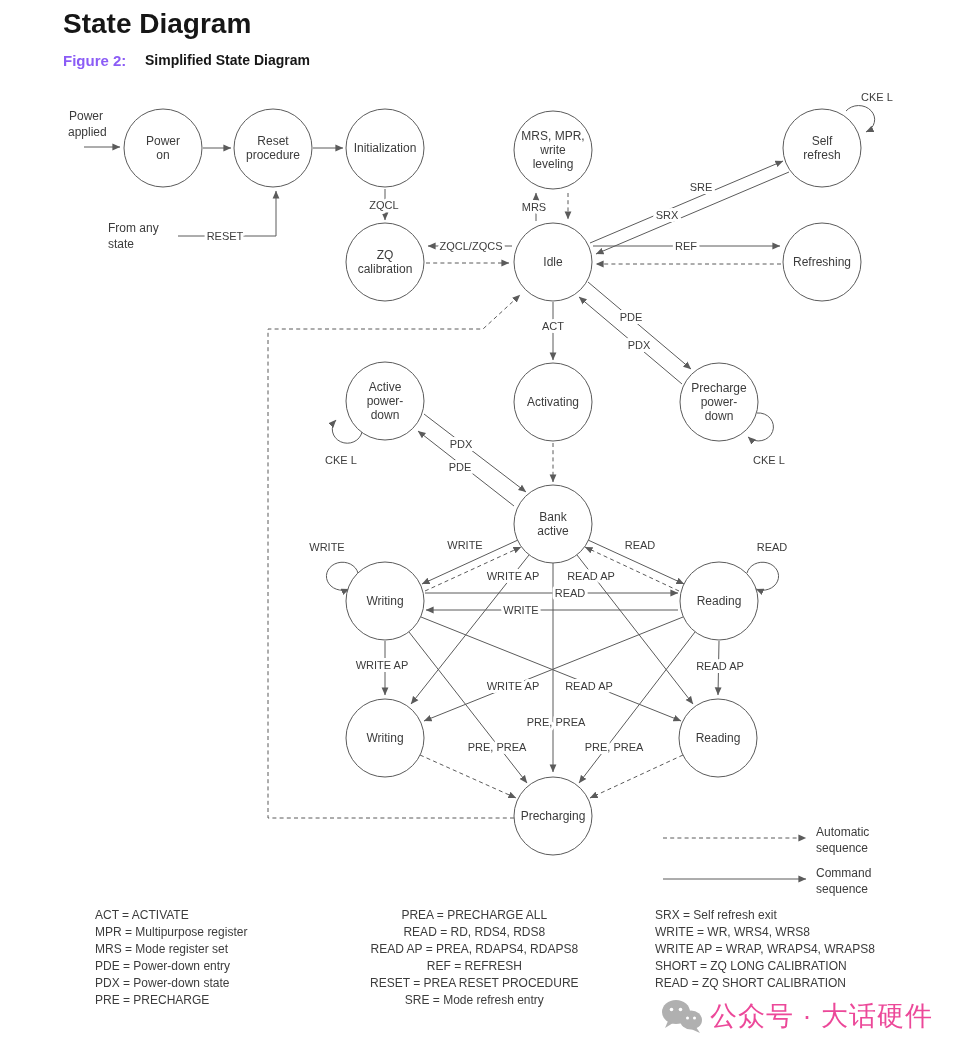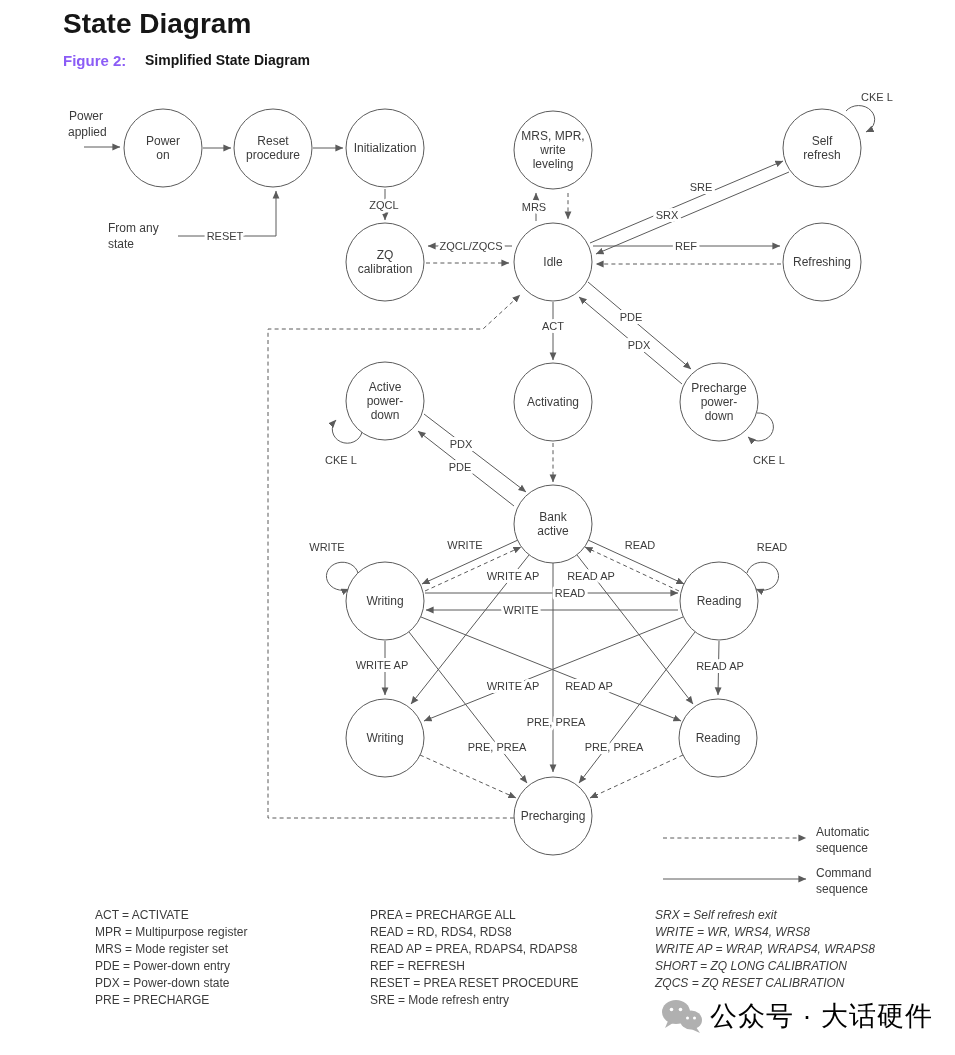--- a/index.html
+++ b/index.html
@@ -11,23 +11,23 @@
   svg.diagram{position:absolute;left:0;top:0;}
   .edge{stroke:#5b5b5b;stroke-width:1;fill:none;}
   .dash{stroke-dasharray:4 3.2;}
   circle.state{fill:#fff;stroke:#5b5b5b;stroke-width:1;}
   text.st{font-size:12px;fill:#3c3c3c;text-anchor:middle;}
   text.lbl{font-size:11px;fill:#3c3c3c;text-anchor:middle;
            paint-order:stroke;stroke:#fff;stroke-width:6;stroke-linejoin:round;}
   text.ann{font-size:12px;fill:#3c3c3c;text-anchor:start;}
   text.lg{font-size:12px;fill:#3c3c3c;text-anchor:start;}
   .abbr-col{position:absolute;top:907px;font-size:12px;line-height:17px;color:#3c3c3c;}
-  .abbr-col.c1{left:95px;} .abbr-col.c2{left:370px;} .abbr-col.c3{left:655px;font-style:italic;}
+  .abbr-col.c1{left:95px;} .abbr-col.c2{left:370px;text-align:center;} .abbr-col.c3{left:655px;}
   .watermark{position:absolute;left:660px;top:998px;display:flex;align-items:center;
-             color:#000000;font-size:27px;letter-spacing:1px;white-space:nowrap;}
+             color:#ec4899;font-size:27px;letter-spacing:1px;white-space:nowrap;}
   .watermark .wm-ico{margin-right:6px;}
 </style>
 </head>
 <body>
 
 <div class="page">
 
   <div class="hdr-title">State Diagram</div>
   <div class="fig-label">Figure 2:</div>
   <div class="fig-title">Simplified State Diagram</div>
@@ -201,21 +201,21 @@
     <div>READ AP = PREA, RDAPS4, RDAPS8</div>
     <div>REF = REFRESH</div>
     <div>RESET = PREA RESET PROCEDURE</div>
     <div>SRE = Mode refresh entry</div>
   </div>
   <div class="abbr-col c3">
     <div>SRX = Self refresh exit</div>
     <div>WRITE = WR, WRS4, WRS8</div>
     <div>WRITE AP = WRAP, WRAPS4, WRAPS8</div>
     <div>SHORT = ZQ LONG CALIBRATION</div>
-    <div>ZQCS = ZQ RESET CALIBRATION</div>
+    <div>READ = ZQ SHORT CALIBRATION</div>
   </div>
 
   <div class="watermark">
     <svg class="wm-ico" width="44" height="36" viewBox="0 0 44 36">
       <ellipse cx="16" cy="14" rx="14" ry="12" fill="#b0b0b0"></ellipse>
       <path d="M8,23 L5,30 L13,25 Z" fill="#b0b0b0"></path>
       <ellipse cx="31" cy="22" rx="11" ry="9.5" fill="#b0b0b0"></ellipse>
       <path d="M36,29 L40,35 L31,31 Z" fill="#b0b0b0"></path>
       <circle cx="11.5" cy="11.5" r="1.8" fill="#ffffff"></circle>
       <circle cx="20.5" cy="11.5" r="1.8" fill="#ffffff"></circle>

